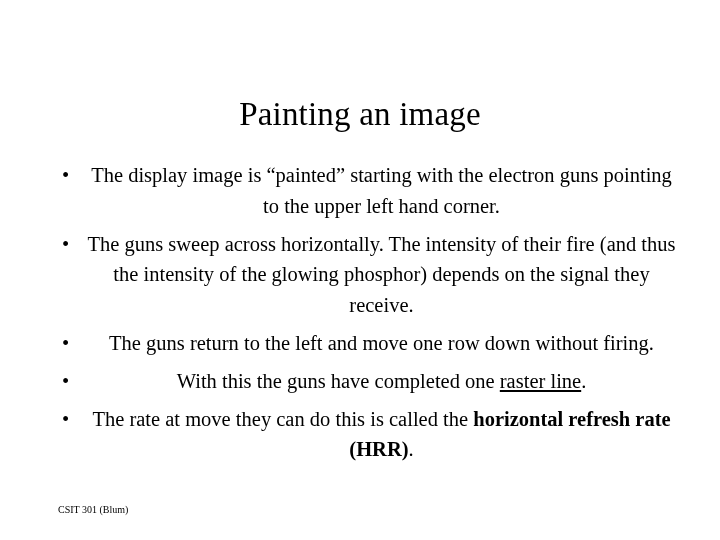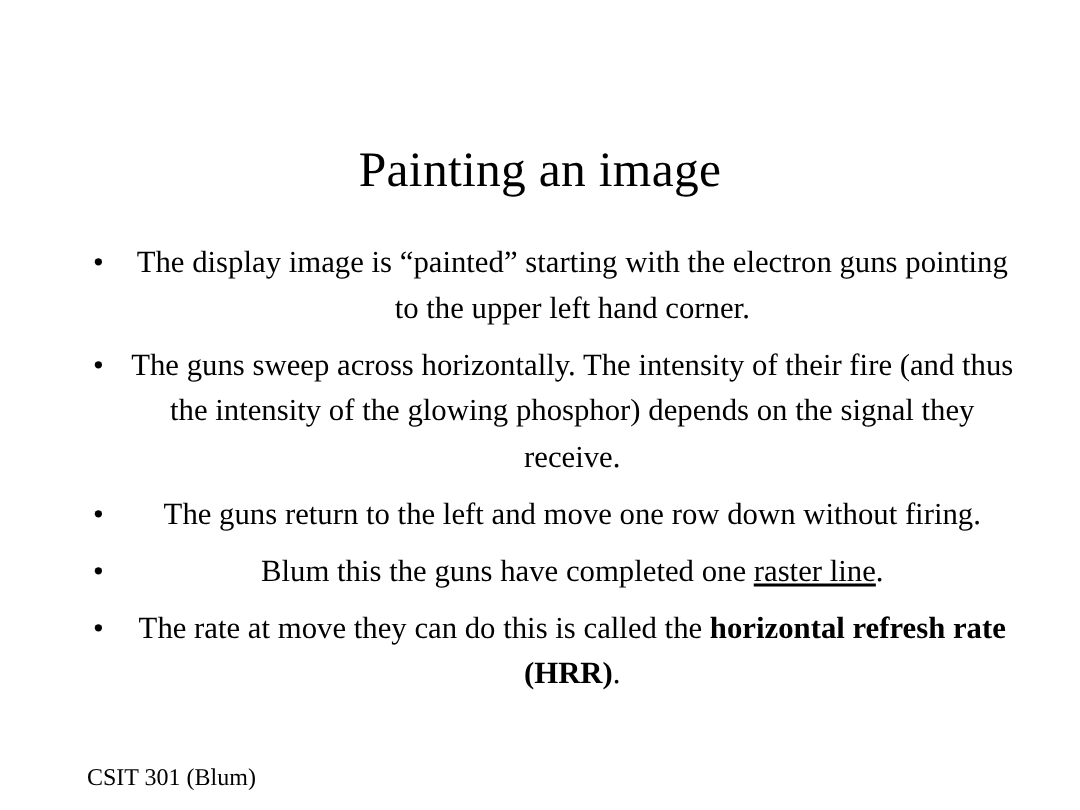--- a/index.html
+++ b/index.html
@@ -70,22 +70,22 @@
   .footer {
     position: absolute;
     left: 58px;
     right: 56px;
     top: 495px;
     height: 16px;
   }
   .footer-left {
     position: absolute;
     left: 0;
-    top: 16px;
-    font-size: 16px;
+    top: 7px;
+    font-size: 10px;
     line-height: 16px;
     white-space: nowrap;
   }
   .footer-right {
     position: absolute;
     right: 0;
     top: 0;
     font-size: 14px;
     line-height: 16px;
     white-space: nowrap;
@@ -111,21 +111,21 @@
       <span class="bullet-text"><span>The guns sweep across horizontally.  The intensity of their fire (and thus the intensity of the glowing phosphor) depends on the signal they receive.</span></span>
     </div>
 
     <div class="bullet-item">
       <span class="bullet-marker">•</span>
       <span class="bullet-text"><span>The guns return to the left and move one row down without firing.</span></span>
     </div>
 
     <div class="bullet-item">
       <span class="bullet-marker">•</span>
-      <span class="bullet-text"><span>Blum this the guns have completed one </span><span class="em-underline">raster line</span><span>.</span></span>
+      <span class="bullet-text"><span>With this the guns have completed one </span><span class="em-underline">raster line</span><span>.</span></span>
     </div>
 
     <div class="bullet-item">
       <span class="bullet-marker">•</span>
       <span class="bullet-text"><span>The rate at move they can do this is called the </span><span class="em-bold">horizontal refresh rate (HRR)</span><span>.</span></span>
     </div>
 
   </div>
 
   <div class="footer">

